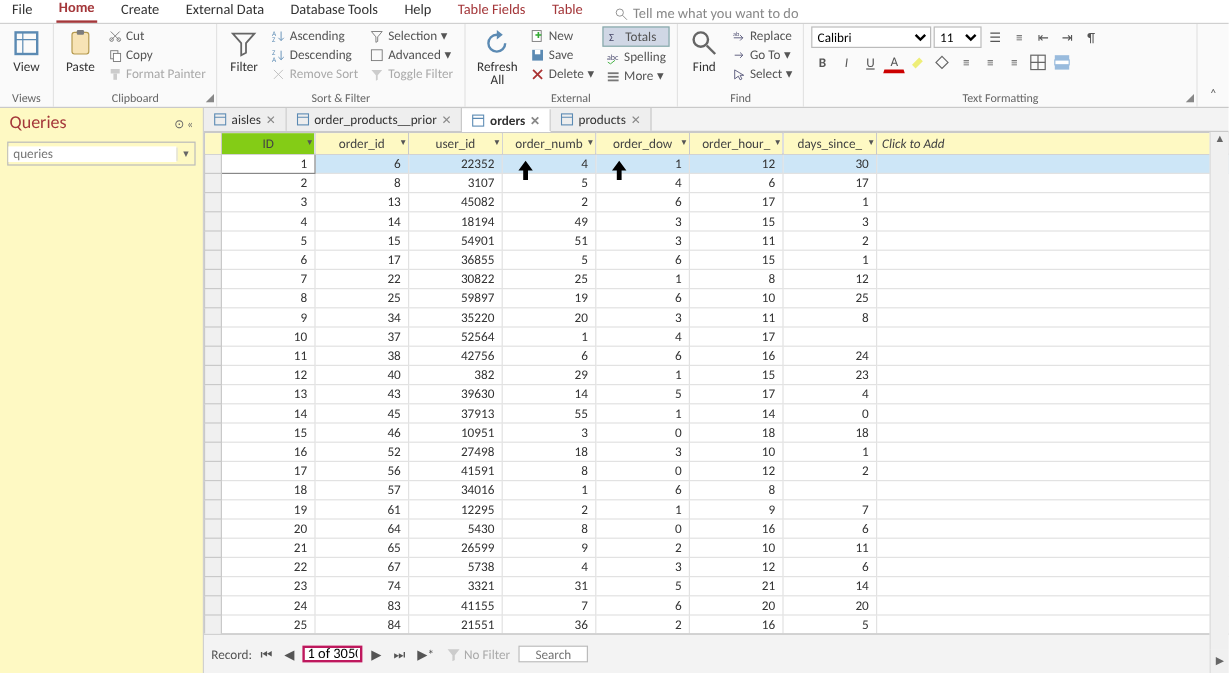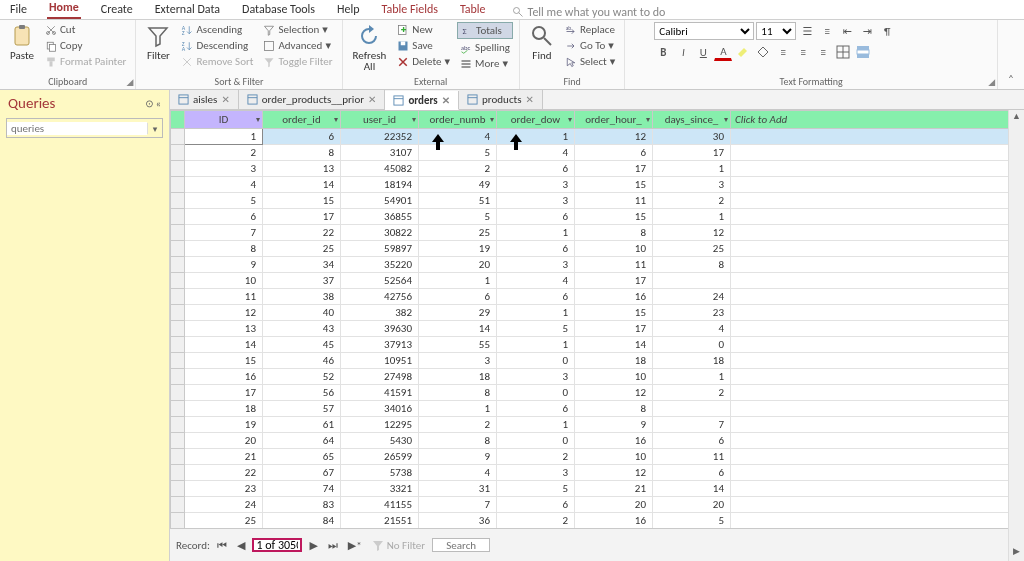--- a/index.html
+++ b/index.html
@@ -35,21 +35,21 @@
   .nav-search input { flex:1; border:none; outline:none; font-size:11px; padding:0 4px; color:#888; }
   .nav-search .drop { width:16px; text-align:center; color:#666; cursor:pointer; border-left:1px solid #ddd; font-size:9px; }
   .work-area { flex:1; display:flex; flex-direction:column; overflow:hidden; position:relative; }
   .doc-tabs { display:flex; height:20px; background:#f3f3f3; border-bottom:1px solid #c9c9c9; font-size:11px; align-items:stretch; }
   .doc-tab { display:flex; align-items:center; gap:4px; padding:0 8px; border-right:1px solid #c9c9c9; background:#eee; cursor:pointer; }
   .doc-tab.active { background:#fff; border-bottom:1px solid #fff; position:relative; top:1px; font-weight:600; }
   .doc-tab .x { color:#888; font-size:10px; }
   .doc-tab svg { width:11px; height:11px; }
   .grid-wrap { flex:1; overflow:hidden; position:relative; }
   table.grid { border-collapse:collapse; width:100%; table-layout:fixed; font-size:11px; }
-  table.grid th { background:#86efac; border:1px solid #c9c9c9; padding:2px 4px; font-weight:normal; position:relative; text-align:center; color:#444; height:18px;}
+  table.grid th { background:#fef9c3; border:1px solid #c9c9c9; padding:2px 4px; font-weight:normal; position:relative; text-align:center; color:#444; height:18px;}
   table.grid th .dd { position:absolute; right:2px; top:3px; font-size:8px; color:#555; }
   table.grid td { border:1px solid #e2e2e2; padding:1px 6px; text-align:right; height:16px; }
   table.grid td.rowhdr { background:#f0f0f0; border:1px solid #c9c9c9; width:14px; }
   table.grid tbody tr:first-child td { background:#cde6f7; }
   table.grid tbody tr:first-child td.rowhdr { background:#f0f0f0; }
   table.grid tbody tr:first-child td.idcell { background:#fff; border:1px solid #888; }
   table.grid tfoot td { border-top:2px solid #888; font-weight:600; }
   .addcol { font-style:italic; color:#777; text-align:left !important;}
   .record-nav { height:20px; border-top:1px solid #c9c9c9; background:#f3f3f3; display:flex; align-items:center; gap:4px; padding:16px 6px; font-size:11px; color:#555; }
   .record-nav .navbtn { padding:0 3px; cursor:pointer; color:#555; }
@@ -77,20 +77,33 @@
     <svg viewBox="0 0 16 16">
         <circle cx="6" cy="6" r="4" fill="none" stroke="#888"></circle>
         <line x1="9" y1="9" x2="14" y2="14" stroke="#888"></line>
       </svg>
     <span>Tell me what you want to do</span>
   </span>
 </div>
 
 <div class="ribbon">
 
+  <div class="group">
+    <div class="group-body">
+      <div class="btn-col big">
+        <svg viewBox="0 0 24 24">
+            <rect x="3" y="3" width="18" height="18" fill="none" stroke="#5b8ab3" stroke-width="2"></rect>
+            <line x1="3" y1="9" x2="21" y2="9" stroke="#5b8ab3"></line>
+            <line x1="9" y1="3" x2="9" y2="21" stroke="#5b8ab3"></line>
+          </svg>
+        <span class="lbl">View</span>
+      </div>
+    </div>
+    <div class="group-label">Views</div>
+  </div>
 
   <div class="group">
     <div class="group-body">
       <div class="btn-col big">
         <svg viewBox="0 0 24 24">
             <rect x="5" y="3" width="14" height="18" rx="2" fill="#f7e3b5" stroke="#b59a4f"></rect>
             <rect x="9" y="1" width="6" height="4" rx="1" fill="#7d7d7d"></rect>
           </svg>
         <span class="lbl">Paste</span>
       </div>
@@ -246,21 +259,21 @@
             </svg><span>Go To</span> ▾</div>
         <div class="mini-btn"><svg viewBox="0 0 16 16">
               <path d="M3 3 L3 13 L7 10 L9 14 L11 13 L9 9 L13 9 Z" fill="none" stroke="#557"></path>
             </svg><span>Select</span> ▾</div>
       </div>
     </div>
     <div class="group-label">Find</div>
   </div>
 
   <div class="group" style="flex:1">
-    <div class="group-body" style="flex-direction:column;gap:3px;margin-left:23px;">
+    <div class="group-body" style="flex-direction:column;gap:3px;">
       <div class="fmt-row">
         <select class="fmt-select" style="width:100px"><option>Calibri</option></select>
         <select class="fmt-select" style="width:40px"><option>11</option></select>
         <span class="fmt-btn">☰</span>
         <span class="fmt-btn">≡</span>
         <span class="fmt-btn">⇤</span>
         <span class="fmt-btn">⇥</span>
         <span class="fmt-btn">¶</span>
       </div>
       <div class="fmt-row">
@@ -367,21 +380,21 @@
             <col style="width:78px">
             <col style="width:78px">
             <col style="width:78px">
             <col style="width:78px">
             <col style="width:78px">
             <col>
         </colgroup>
         <thead>
             <tr id="grid-head">
               <th></th>
-              <th style="background:#c4b5fd">ID<span class="dd">▾</span></th>
+              <th style="background:#84cc16">ID<span class="dd">▾</span></th>
               <th>order_id<span class="dd">▾</span></th>
               <th>user_id<span class="dd">▾</span></th>
               <th>order_numb<span class="dd">▾</span></th>
               <th>order_dow<span class="dd">▾</span></th>
               <th>order_hour_<span class="dd">▾</span></th>
               <th>days_since_<span class="dd">▾</span></th>
               <th class="addcol">Click to Add <span class="dd">▾</span></th>
             </tr>
           </thead>
         <tbody id="grid-body">

